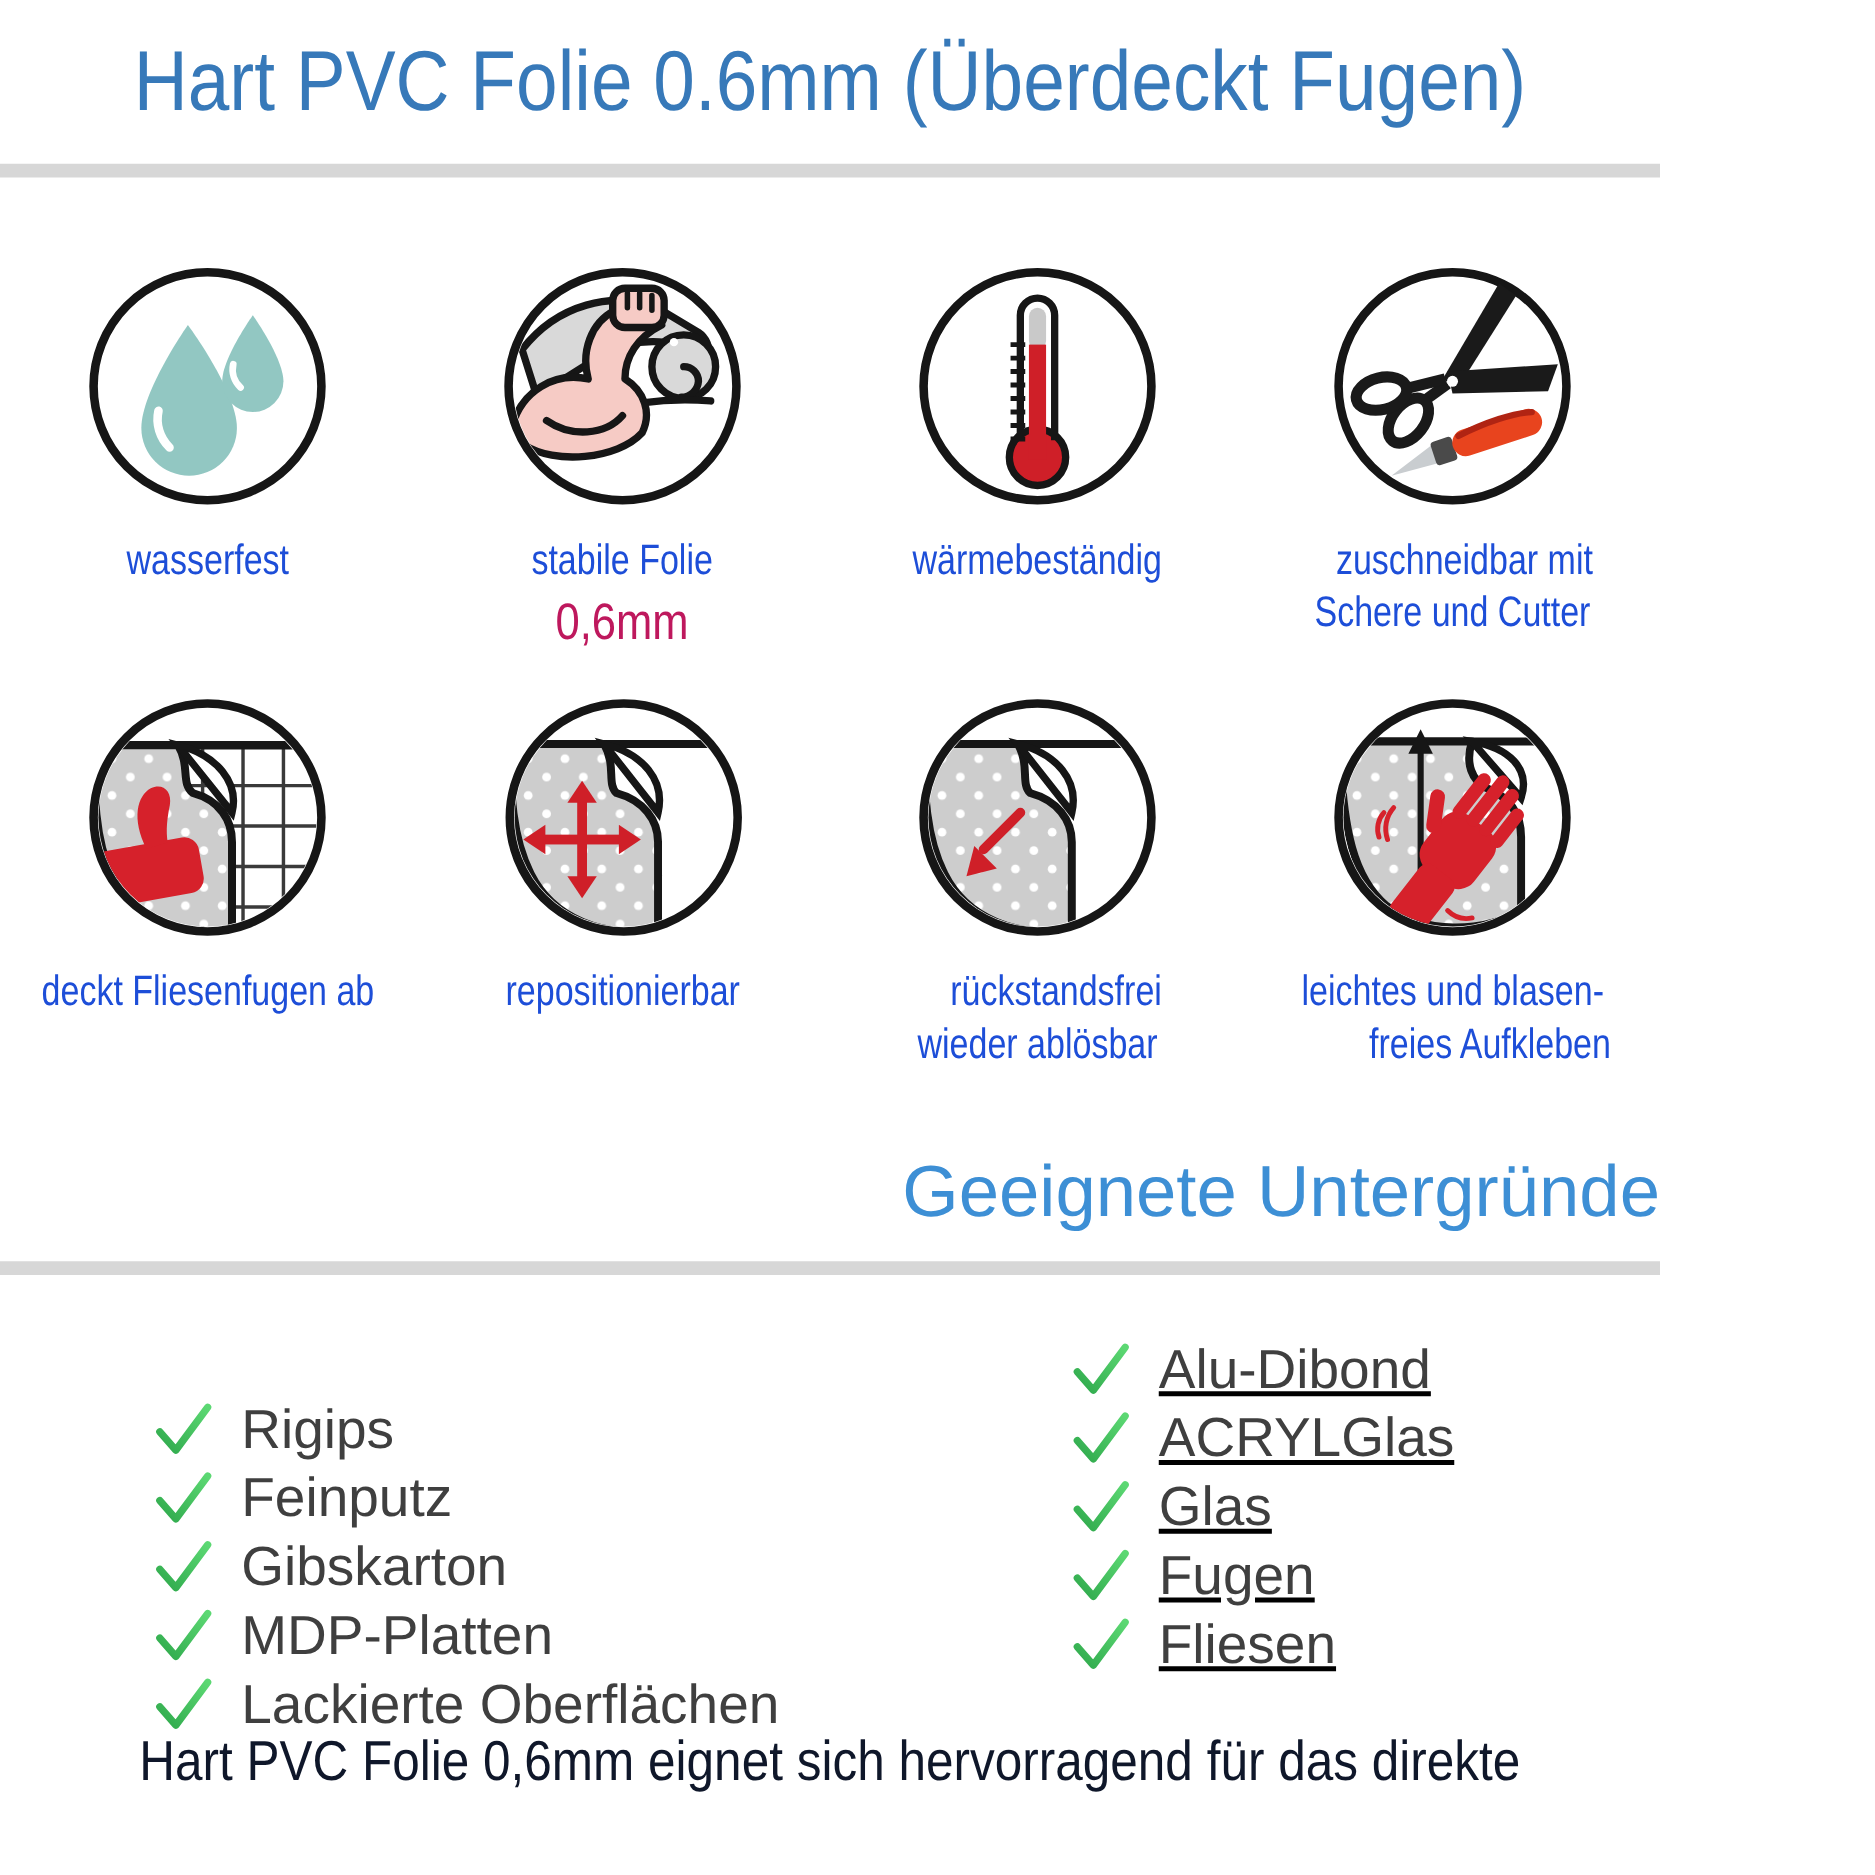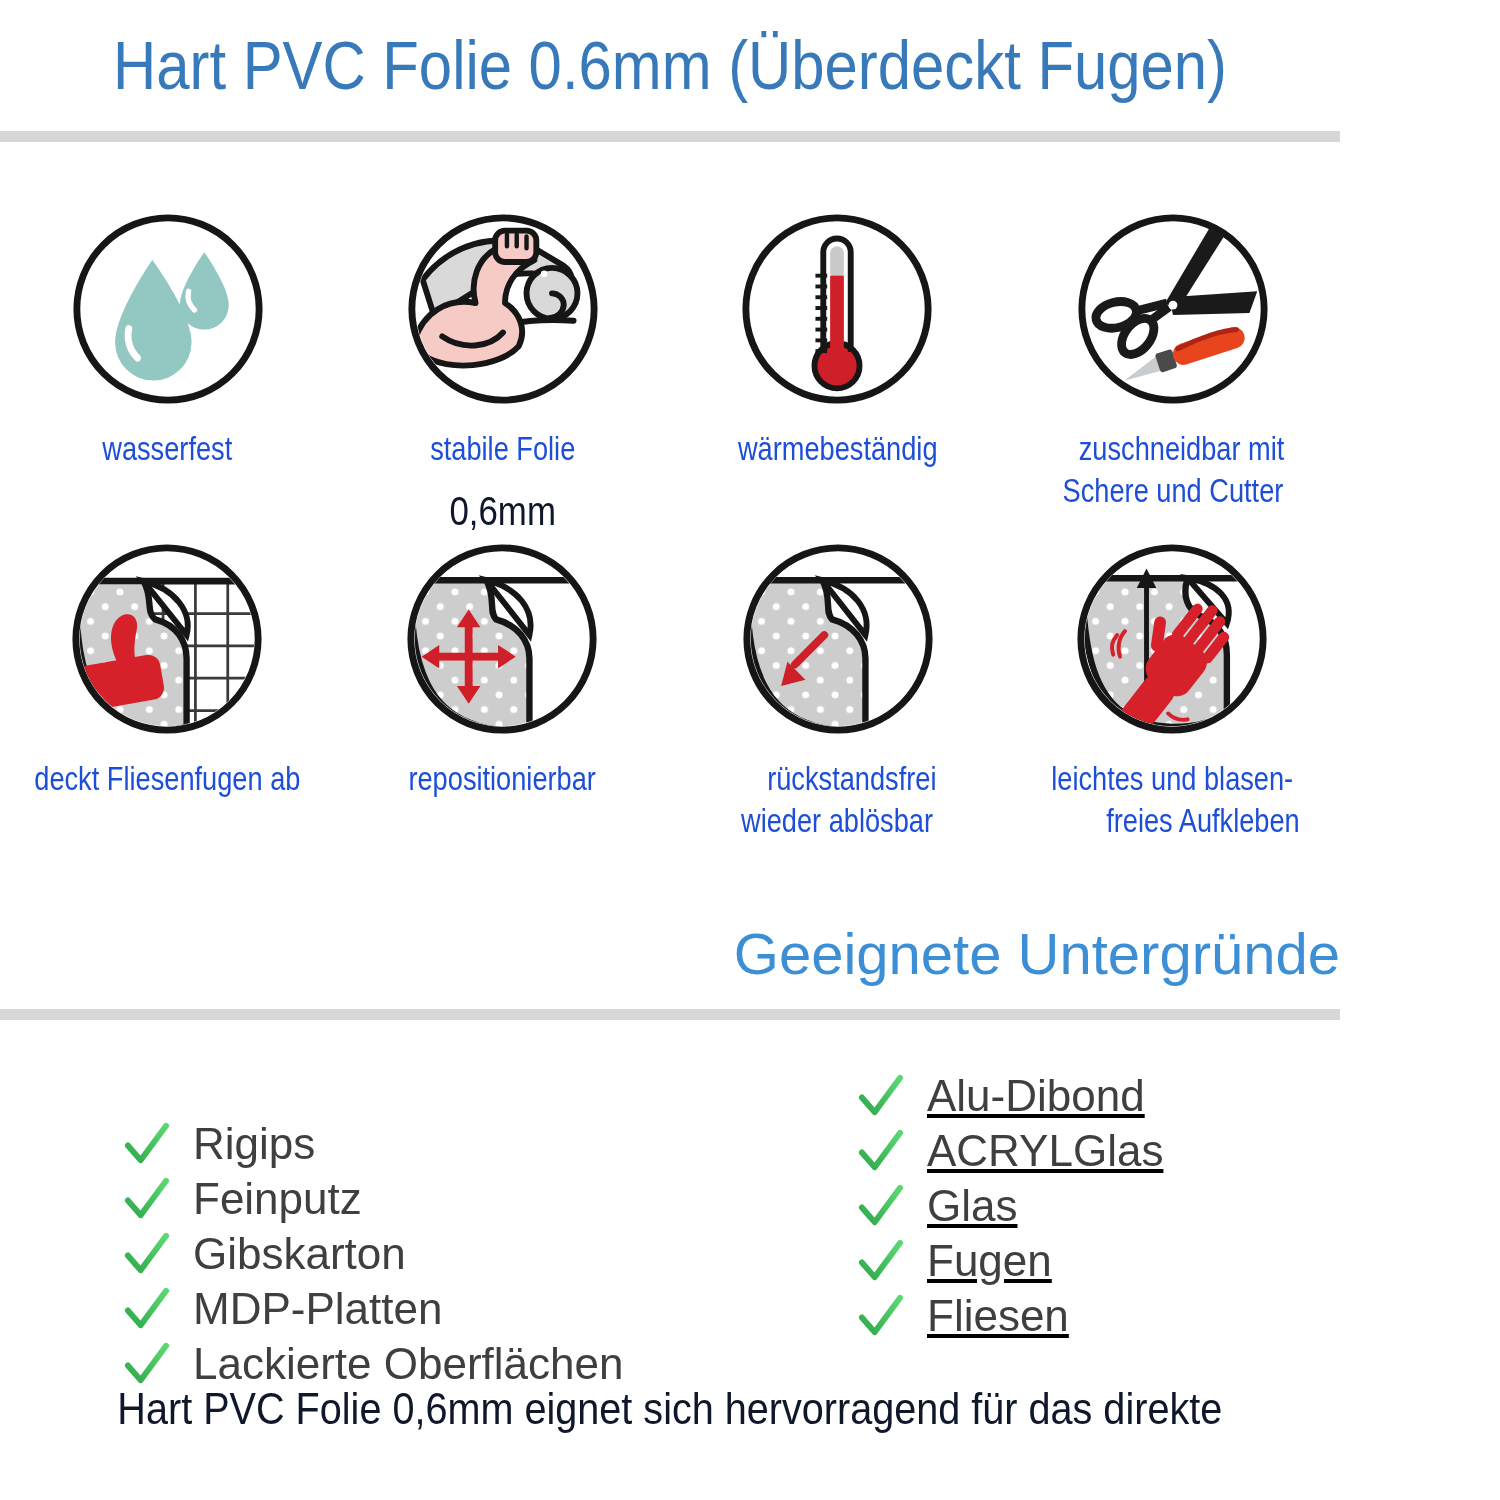--- a/index.html
+++ b/index.html
@@ -1,35 +1,35 @@
 <!DOCTYPE html>
 <html><head>
 <meta charset="utf-8">
 <style>
   html,body{margin:0;padding:0;background:#ffffff;font-family:"Liberation Sans",sans-serif;}
-  #stage{position:relative;width:1328px;height:1500px;background:#ffffff;overflow:hidden;padding-left:12px;}
+  #stage{position:relative;width:1328px;height:1500px;background:#ffffff;overflow:hidden;}
 
   .cond{display:inline-block;transform:scaleX(.88);transform-origin:50% 50%;white-space:nowrap;}
 
   .page-title{position:absolute;top:26px;left:0;width:100%;text-align:center;
     font-size:68px;font-weight:500;color:#3779b9;}
   .bar{position:absolute;left:0;width:100%;height:11px;background:#d7d7d7;}
   #bar-title{top:131px;}
   #bar-section{top:1009px;}
 
   .feat-row{position:absolute;left:0;width:100%;display:grid;
     grid-template-columns:repeat(4,1fr);justify-items:center;}
   #row1{top:211px;}
-  #row2{top:541px;}
+  #row2{top:556px;}
   .cell{display:flex;flex-direction:column;align-items:center;}
   .badge{width:196px;height:196px;display:block;}
   .caps{margin-top:20px;text-align:center;}
   .cap{font-size:34px;color:#1d4ed8;line-height:1.24;text-align:right;}
   .cap .cond{transform:scaleX(.8);}
-  .sub{font-size:41px;color:#0f172a;margin-top:19px;text-align:center;}
+  .sub{font-size:41px;color:#be185d;margin-top:5px;text-align:center;}
   .sub .cond{transform:scaleX(.85);}
 
   .section-title{position:absolute;top:920px;left:0;width:100%;text-align:right;
     font-size:58px;font-weight:500;color:#3d8fd5;}
 
   .list{position:absolute;top:1068px;list-style:none;margin:0;padding:0;}
   #list-left{left:122px;margin-top:48px;}
   #list-right{left:856px;text-decoration:underline;}
   .item{display:flex;align-items:center;height:55px;}
   .check{width:49px;height:49px;flex:none;}

